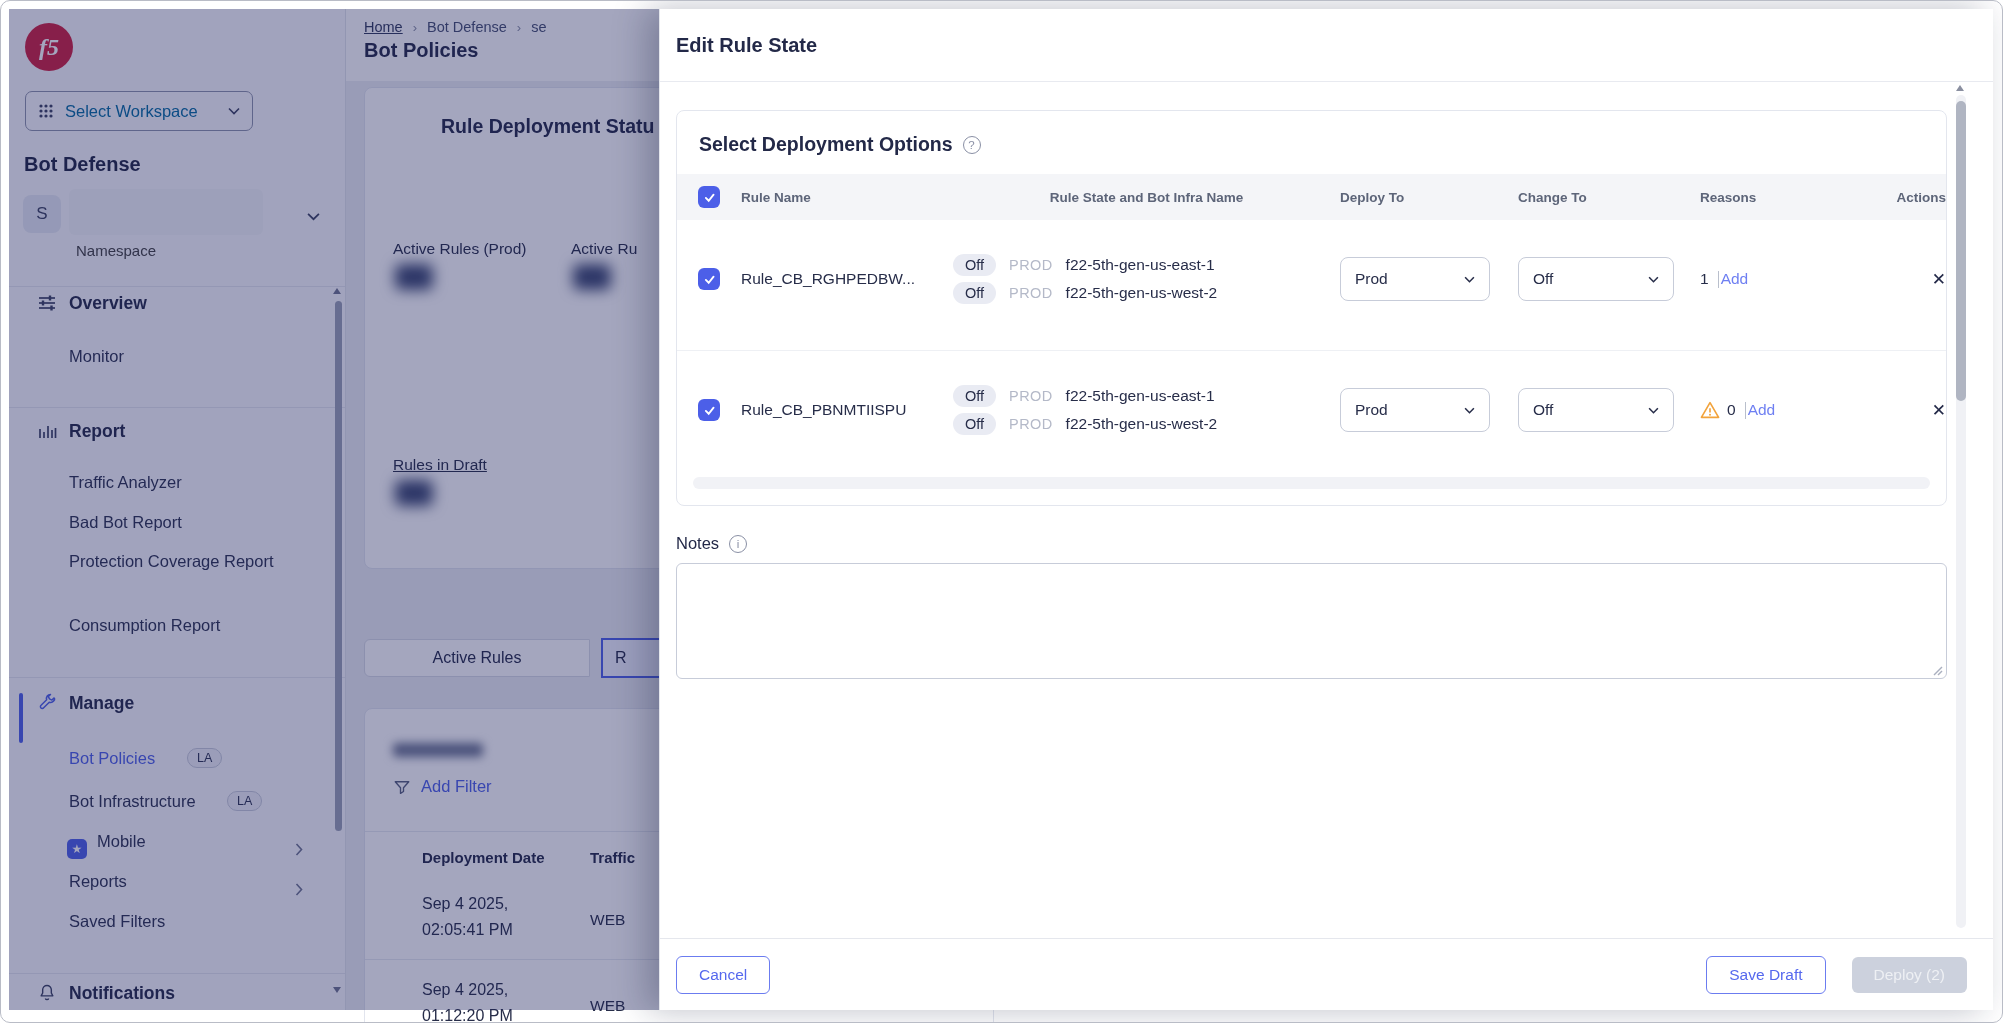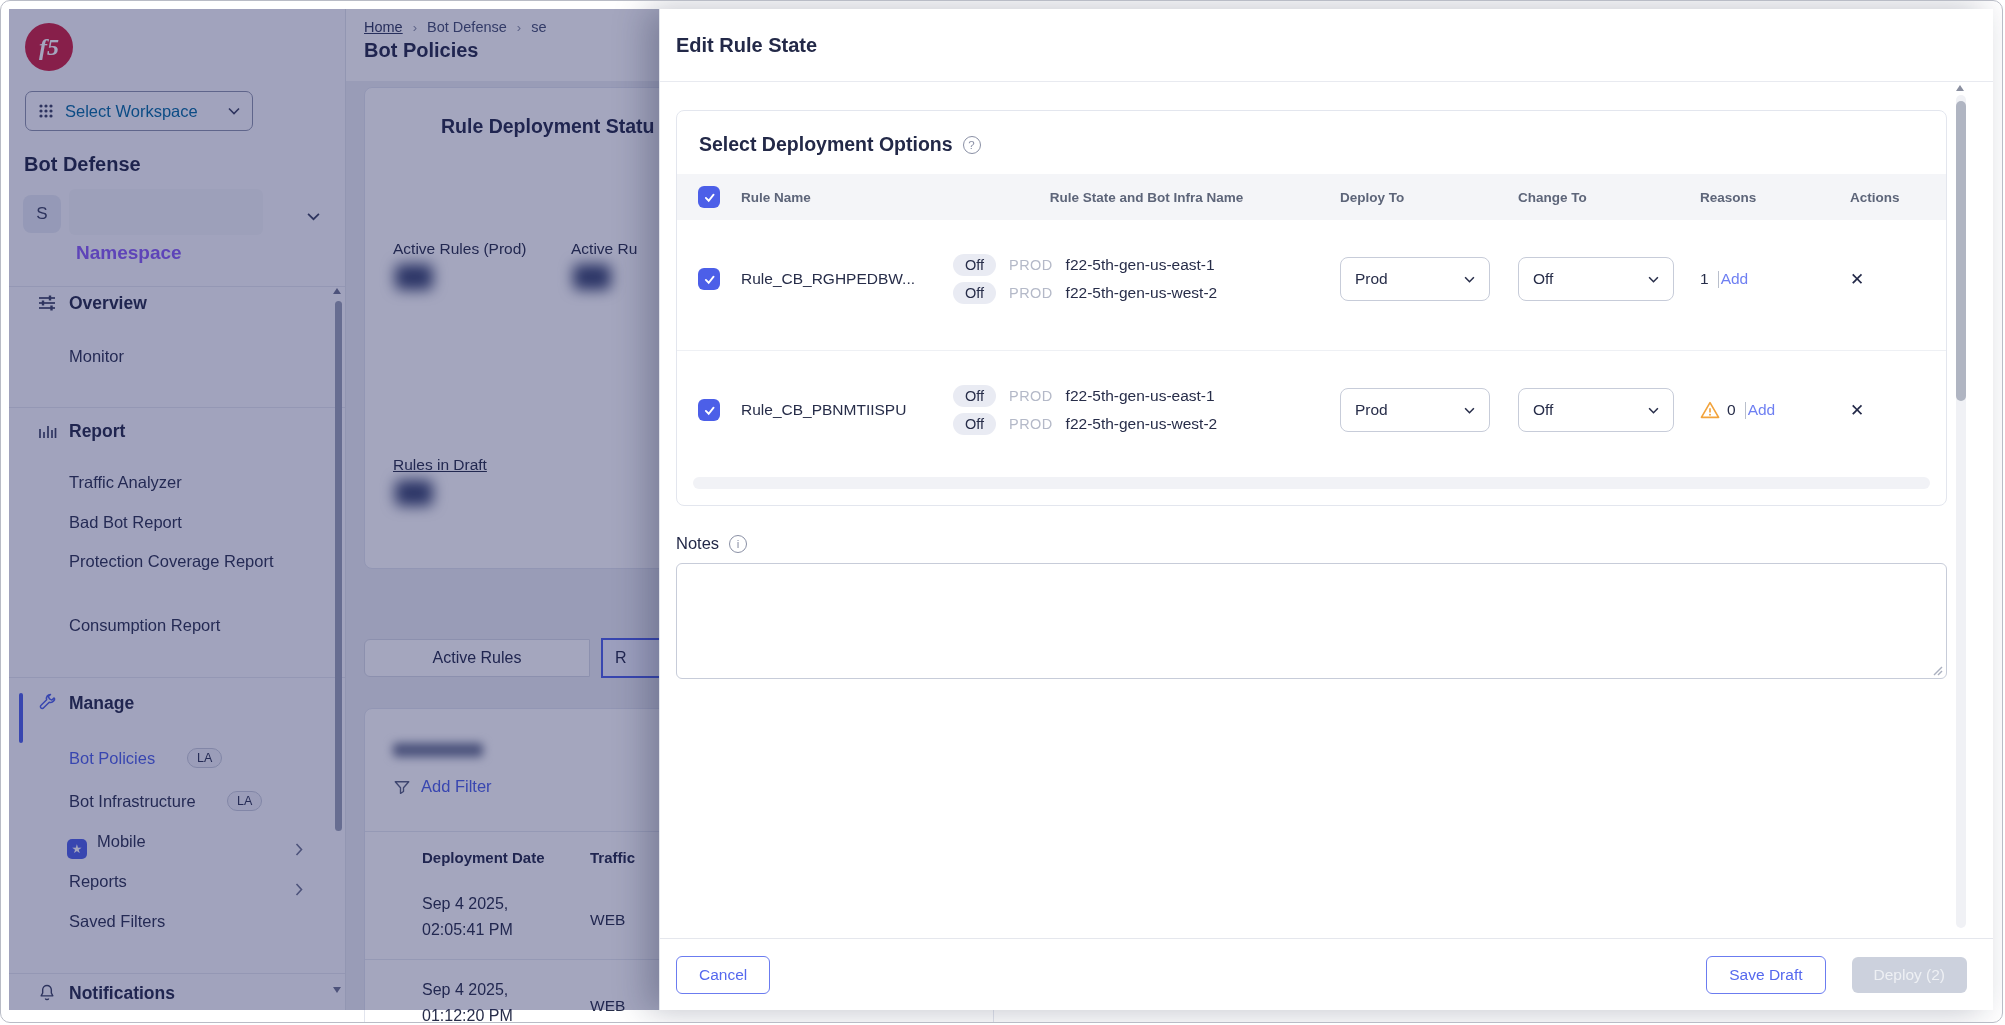--- a/index.html
+++ b/index.html
@@ -8,21 +8,21 @@
   .frame { position:absolute; left:8px; top:8px; right:9px; bottom:12px; }
 
   
   .sidebar { position:absolute; left:0; top:0; bottom:0; width:337px; background:#fbfbfd; border-right:1px solid #e2e4ec; }
   .logo { position:absolute; left:16px; top:14px; width:48px; height:48px; border-radius:50%; background:#cf1f3f; color:#fff; display:flex; align-items:center; justify-content:center; font:italic 700 24px "Liberation Serif", serif; }
   .ws-box { position:absolute; left:16px; top:82px; width:228px; height:40px; border:1px solid #8d93ab; border-radius:7px; display:flex; align-items:center; gap:11px; padding:0 12px; color:#0369a1; font-size:16.5px; background:#fbfbfd; }
   .ws-box .sp { flex:1; }
   .prod-title { position:absolute; left:15px; top:144px; font-size:20px; font-weight:700; color:#1f2544; }
   .ns-avatar { position:absolute; left:14px; top:186px; width:38px; height:38px; border-radius:8px; background:#e7eaf3; color:#3a415f; display:flex; align-items:center; justify-content:center; font-size:17px; }
   .ns-value { position:absolute; left:60px; top:180px; width:194px; height:46px; background:#f4f5f9; border-radius:6px; }
-  .ns-label { position:absolute; left:67px; top:233px; font-size:19px; color:#8b5cf6;font-weight:bold; }
+  .ns-label { position:absolute; left:67px; top:233px; font-size:15px; color:#404040; }
   .ns-chev { position:absolute; left:298px; top:203px; }
   .sdiv { position:absolute; left:0; right:0; height:1px; background:#e5e7ef; }
   .nav-item { position:absolute; left:0; right:0; display:flex; align-items:center; color:#2b3150; cursor:pointer; }
   .nav-item .nav-ic { position:absolute; left:28px; display:flex; }
   .nav-item .nav-lbl { position:absolute; left:60px; font-size:17px; }
   .nav-item.head .nav-lbl { font-weight:700; font-size:17.5px; color:#232948; }
   .nav-item.sub .nav-lbl { font-size:16.5px; }
   .nav-lbl.wrap { width:205px; line-height:1.45; }
   .la-badge { position:absolute; font-size:12.5px; color:#2b3150; background:#f0f1f7; border:1px solid #c6cad9; border-radius:999px; padding:2px 9px; }
   .chev-r { position:absolute; right:42px; top:2px; }
@@ -71,21 +71,21 @@
   .opt-title-row h3 { font-size:19.5px; font-weight:600; color:#232948; }
   .qmark, .imark { width:18px; height:18px; border:1.4px solid #8a90a5; border-radius:50%; color:#8a90a5; font-size:11.5px; display:inline-flex; align-items:center; justify-content:center; }
   .t-head { display:flex; align-items:center; background:#f4f5f8; height:46px; }
   .th { font-size:13.5px; font-weight:700; color:#5d6579; }
   .c-check { width:64px; display:flex; justify-content:center; }
   .c-name  { width:212px; }
   .c-infra { flex:1;text-align:center; }
   .c-deploy{ width:178px; }
   .c-change{ width:182px; }
   .c-reason{ width:150px; }
-  .c-act   { width:96px; text-align:left; }
+  .c-act   { width:96px; text-align:right; }
   .t-row { display:flex; align-items:center; padding:28px 0; }
   .t-row + .t-row { border-top:1px solid #eef0f4; }
   .t-row.first { padding-bottom:40px; }
   .cb { width:22px; height:22px; border-radius:6px; background:#4c5fe8; display:inline-flex; align-items:center; justify-content:center; cursor:pointer; }
   .cb.empty { background:#fff; border:1.5px solid #939aad; border-radius:4px; width:19px; height:19px; }
   .rule-name { font-size:15.5px; color:#272d49; }
   .infra-line { display:flex; align-items:center; gap:13px; margin:6px 0; }
   .pill { background:#e9ebf3; border-radius:14px; padding:3px 12px; font-size:14.5px; color:#272d49; }
   .env { color:#b4b9c8; font-size:14.5px; letter-spacing:.4px; }
   .infra-nm { color:#272d49; font-size:15.5px; }

